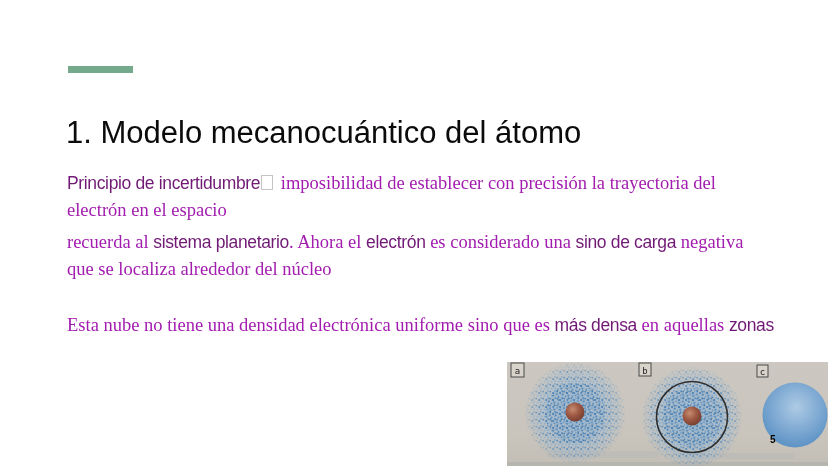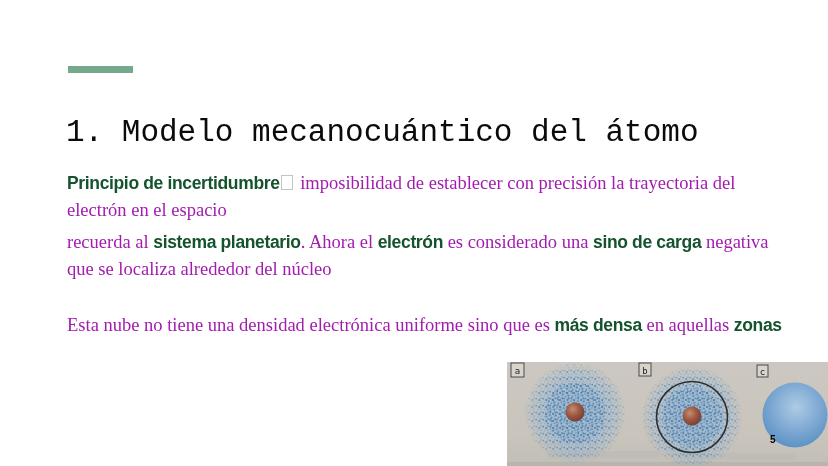--- a/index.html
+++ b/index.html
@@ -6,32 +6,32 @@
   body{
     width:828px;height:466px;background:#ffffff;position:relative;
     overflow:hidden;font-family:"Liberation Serif",serif;color:#121212;
     -webkit-font-smoothing:antialiased;
   }
   .accent-bar{
     position:absolute;left:68px;top:66px;width:65px;height:7px;background:#74a98c;
   }
   .slide-title{
     position:absolute;left:66px;top:92px;width:720px;
-    font-family:Liberation Mono, monospace;font-size:31px;line-height:40px;
+    font-family:Liberation Sans, sans-serif;font-size:31px;line-height:40px;
     font-weight:400;color:#0b0b0b;white-space:nowrap;
   }
   .body-par{position:absolute;left:67px;width:740px;}
   #par-0{top:170px;}
   #par-1{top:229px;}
   #par-2{top:312px;}
   .line{white-space:nowrap;height:27px;line-height:27px;}
   .seg-serif{font-family:"Liberation Serif",serif;font-size:18.5px;color:#a21caf;}
   .seg-bold{
-    font-family:"Liberation Sans",sans-serif;font-weight:700;font-size:17.5px;
-    letter-spacing:-0.35px;color:#14532d;
+    font-family:"Liberation Sans",sans-serif;font-weight:400;font-size:17.5px;
+    letter-spacing:-0.35px;color:#701a75;
   }
   .seg-tofu{
     display:inline-block;width:10px;height:13px;border:1px solid #c4c4c4;
     margin:0 3px 0 1px;vertical-align:-1px;background:transparent;
   }
   .figure-wrap{
     position:absolute;left:507px;top:362px;width:321px;height:104px;
   }
   .figure-wrap svg{display:block;}
   .page-number{

